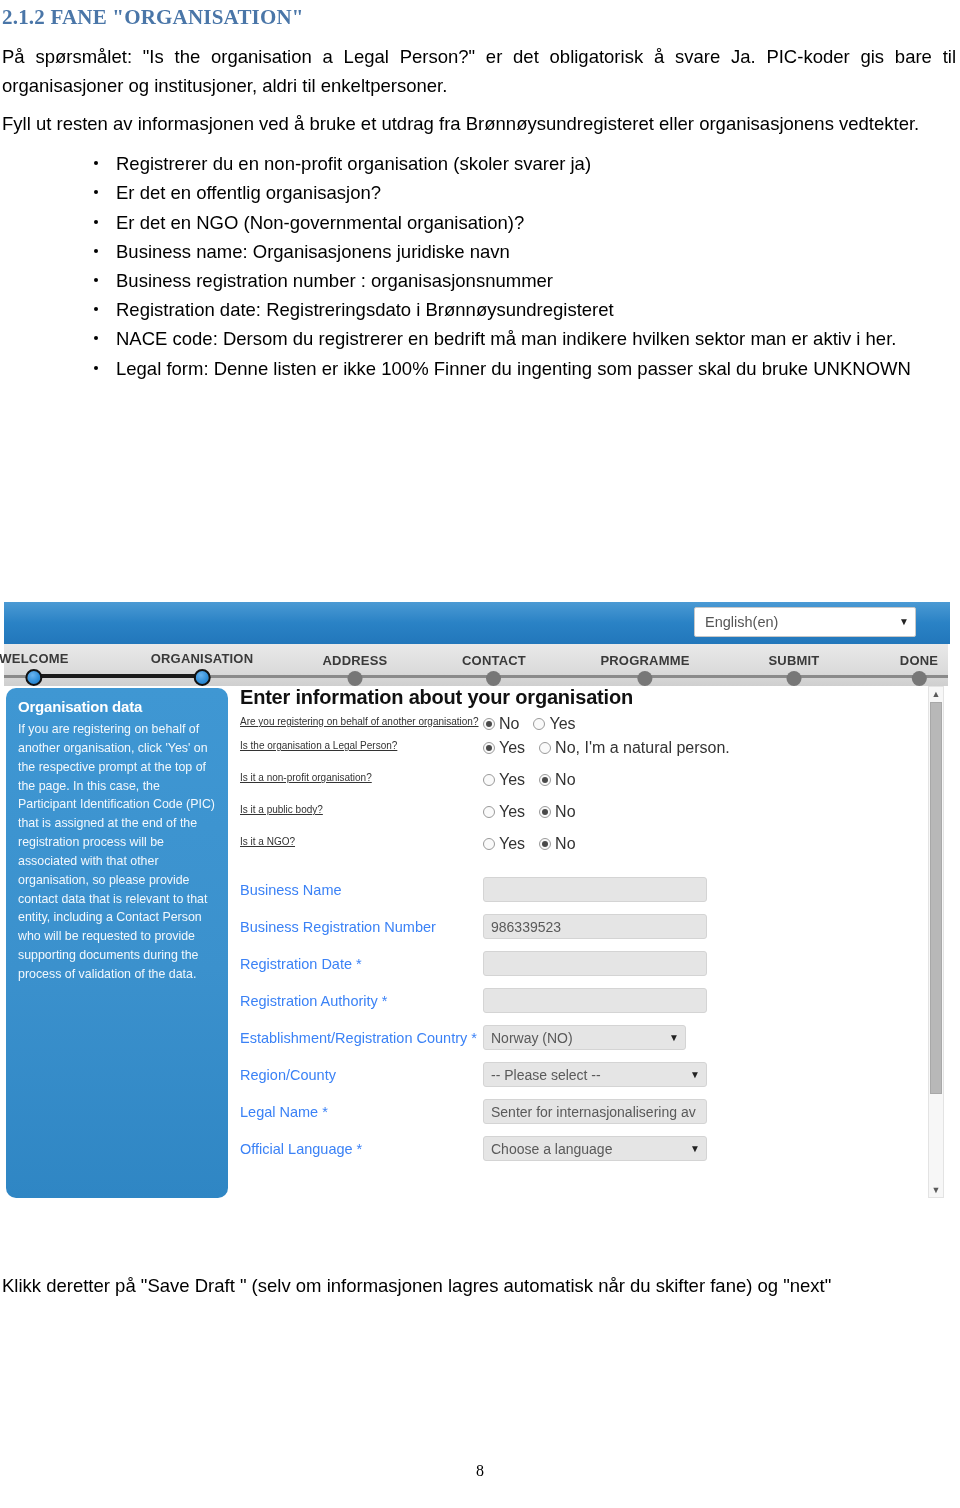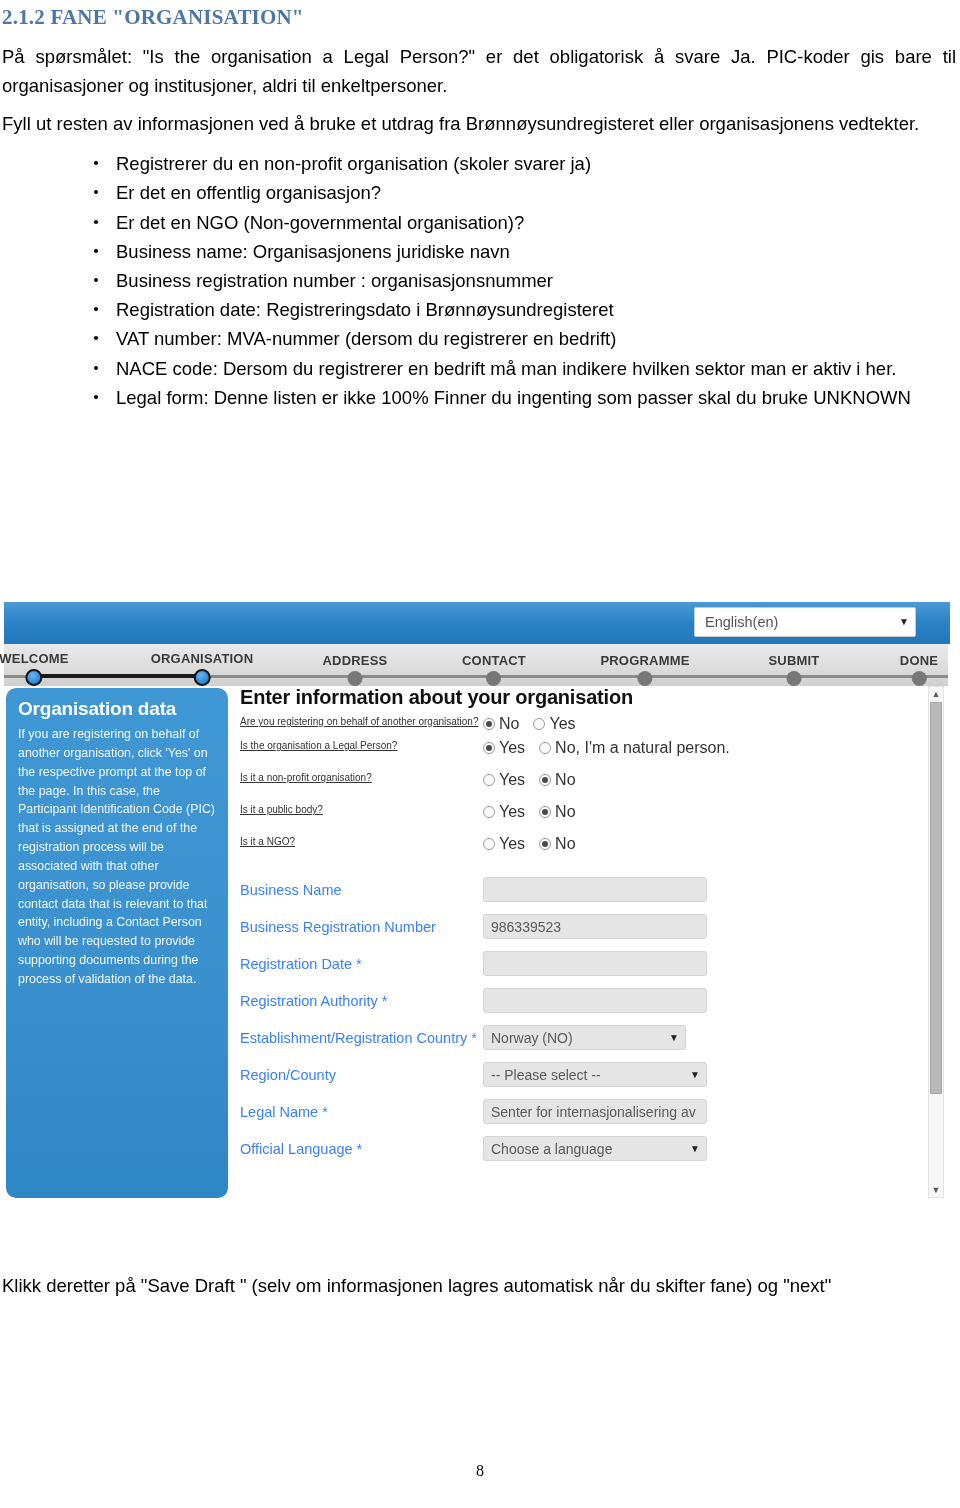--- a/index.html
+++ b/index.html
@@ -168,21 +168,21 @@
     height: 1px;
     min-height: 510px;
     background: linear-gradient(to bottom, #3f97d3 0%, #3b91cd 55%, #2f86c4 100%);
     border-radius: 10px;
     padding: 10px 12px 12px 12px;
     box-sizing: border-box;
     color: #ffffff;
   }
   .info-panel h3 {
     margin: 0 0 5px 0;
-    font-size: 19px;
+    font-size: 15px;
     font-weight: bold;
     letter-spacing: -0.2px;
   }
   .info-panel p {
     margin: 0 0 12px 0;
     font-size: 12.4px;
     line-height: 1.52;
     color: #f2f8fd;
   }
   .info-panel p:last-child { margin-bottom: 0; }
@@ -332,21 +332,20 @@
   <div class="spacer-xs"></div>
   <p class="para justify">Fyll ut resten av informasjonen ved å bruke et utdrag fra Brønnøysundregisteret eller organisasjonens vedtekter.</p>
   <div class="spacer-xs"></div>
   <ul class="bullets">
     <li>Registrerer du en non-profit organisation (skoler svarer ja)</li>
     <li>Er det en offentlig organisasjon?</li>
     <li>Er det en NGO (Non-governmental organisation)?</li>
     <li>Business name: Organisasjonens juridiske navn</li>
     <li>Business registration number : organisasjonsnummer</li>
     <li>Registration date: Registreringsdato i  Brønnøysundregisteret</li>
-    <li>VAT number: MVA-nummer (dersom du registrerer en bedrift)</li>
     <li class="justify">NACE code: Dersom du registrerer en bedrift må man indikere hvilken sektor man er aktiv i her.</li>
     <li class="justify">Legal form: Denne listen er ikke 100% Finner du ingenting som passer skal du bruke UNKNOWN</li>
   </ul>
 </div>
 
 <div class="shot">
 
   <div class="shot-topbar">
     <div class="lang-select">
       <span class="lbl">English(en)</span>

